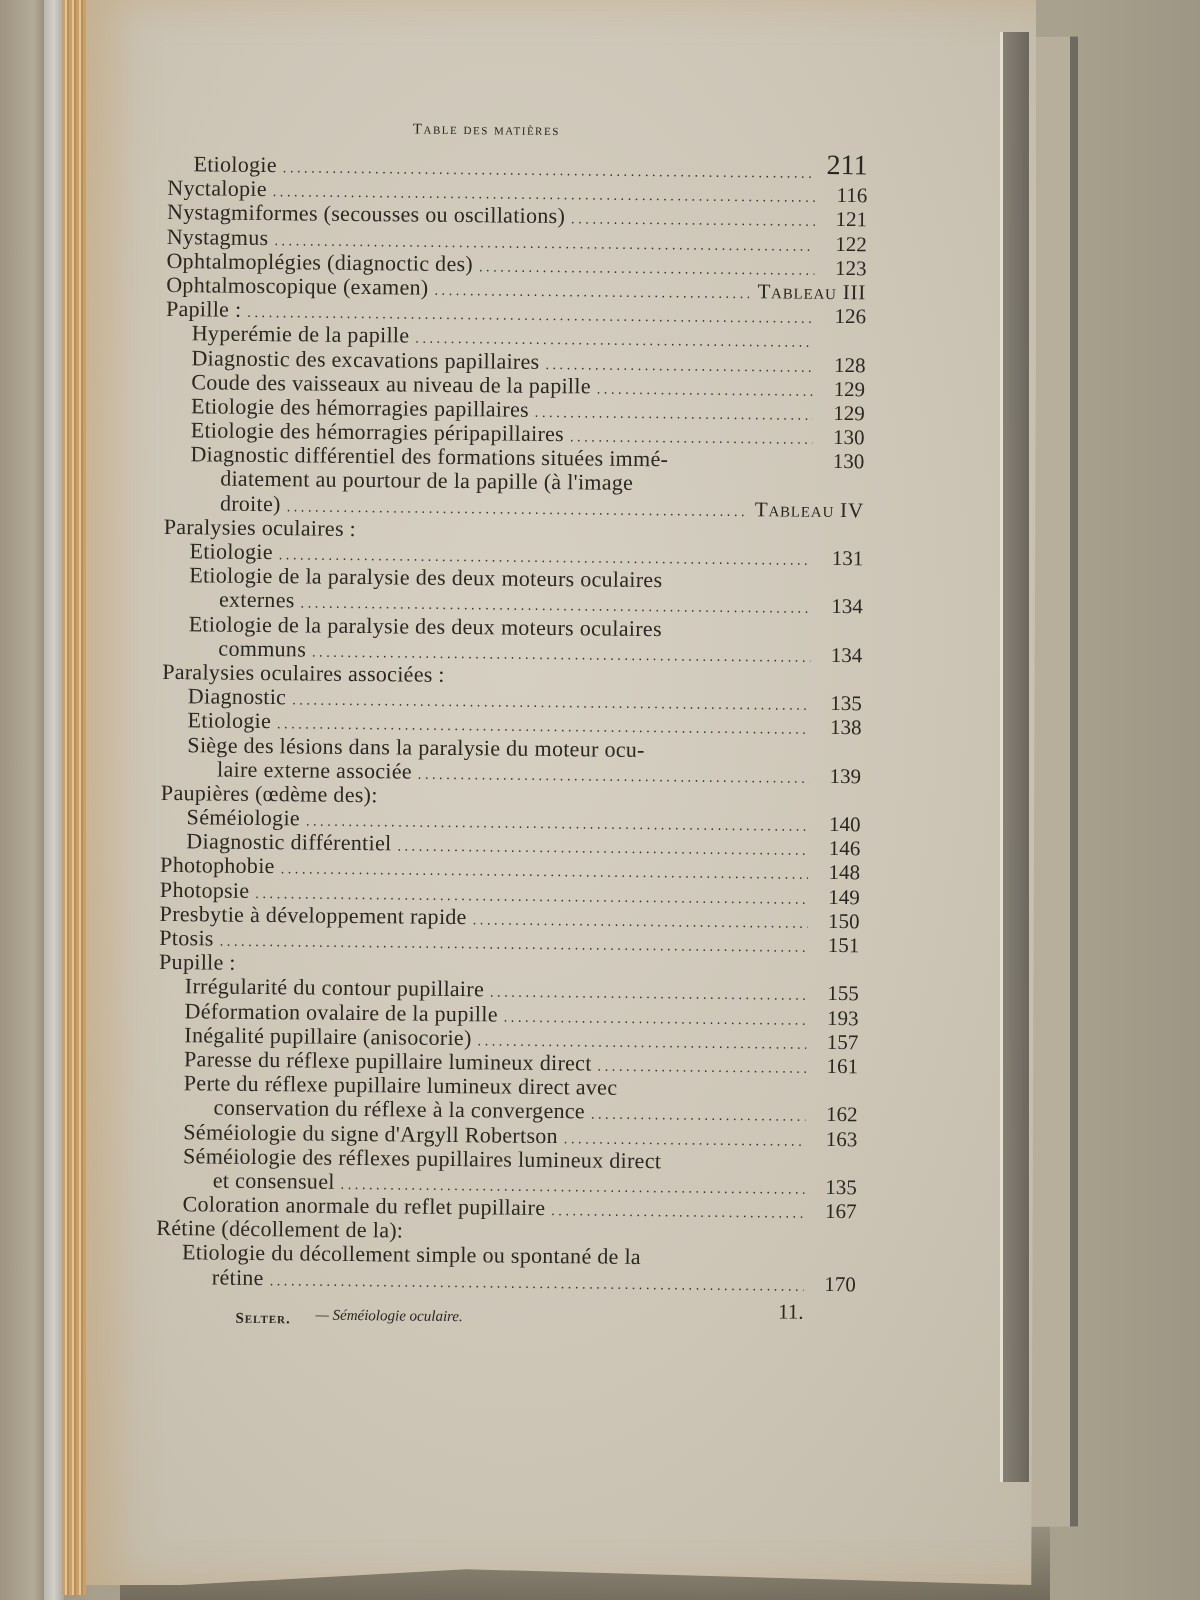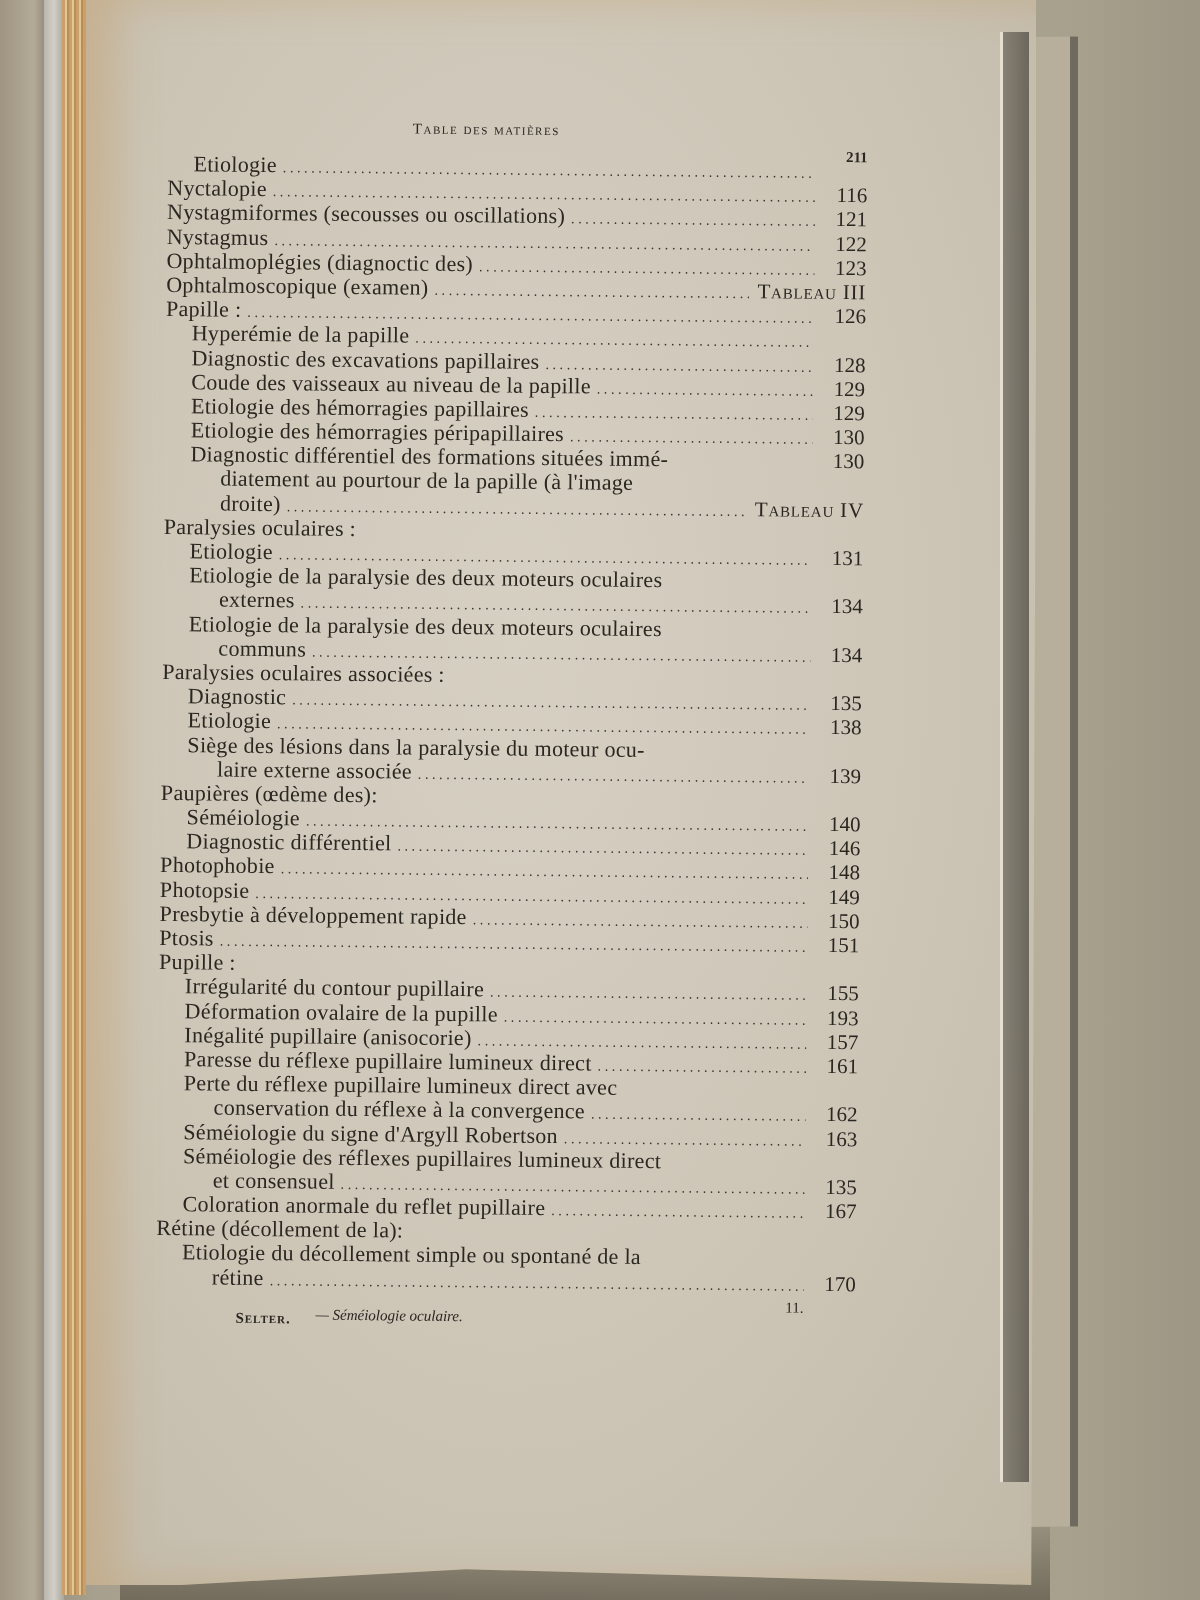--- a/index.html
+++ b/index.html
@@ -54,21 +54,21 @@
       transform-origin: top left;
     }
     .header-row {
       position: relative; height: 34px;
     }
     .running-title {
       position: absolute; left: 245px; top: 0;
       font-size: 15px; letter-spacing: 1.5px; font-variant: small-caps;
     }
     .folio {
-      position: absolute; right: 0; top: 24px; font-size: 15px; font-weight: bold;
+      position: absolute; right: 0; top: 24px; font-size: 28px;
     }
     .entry {
       position: relative;
       display: flex; align-items: baseline;
       font-size: 22px; line-height: 24.2px; height: 24.2px;
       white-space: nowrap;
     }
     .entry .txt { flex: 0 0 auto; letter-spacing: 0.3px; }
     .entry .dots {
       flex: 1 1 auto; overflow: hidden; margin: 0 8px 0 6px;
@@ -79,21 +79,21 @@
     }
     .entry .num.tab { font-variant: small-caps; letter-spacing: 0.8px; min-width: 0; }
     .l0 { padding-left: 0; }
     .l1 { padding-left: 26px; }
     .l2 { padding-left: 56px; }
     .signature {
       position: relative; margin-top: 8px; height: 30px; font-size: 15px;
     }
     .signature .author { position: absolute; left: 80px; top: 12px; font-variant: small-caps; letter-spacing: 1px; font-weight: bold; }
     .signature .title { position: absolute; left: 160px; top: 8px; font-style: italic; }
-    .signature .sig { position: absolute; right: 52px; top: -4px; font-size: 15px; }
+    .signature .sig { position: absolute; right: 52px; top: -4px; font-size: 21px; }
   </style>
 </head>
 <body>
 
 <div class="desk"></div>
 <div class="desk-shadow"></div>
 <div class="left-cover"></div>
 <div class="left-board"></div>
 <div class="page-stack"></div>
 <div class="back-page"></div>

